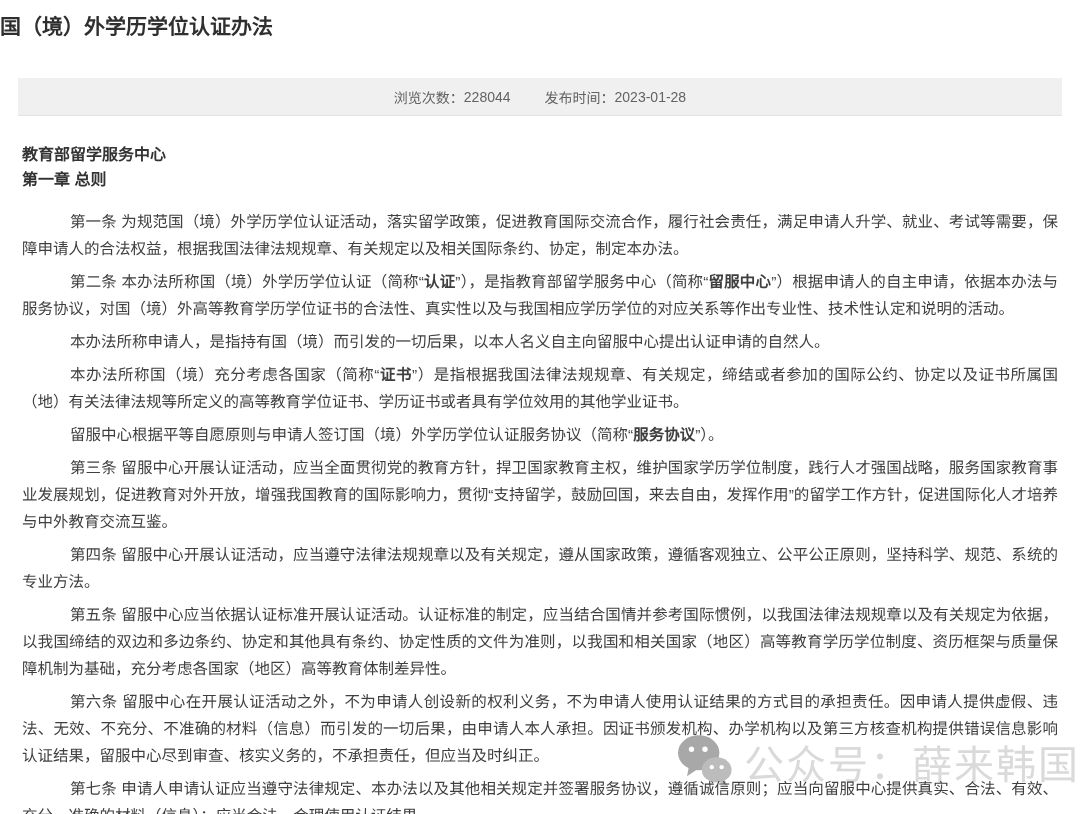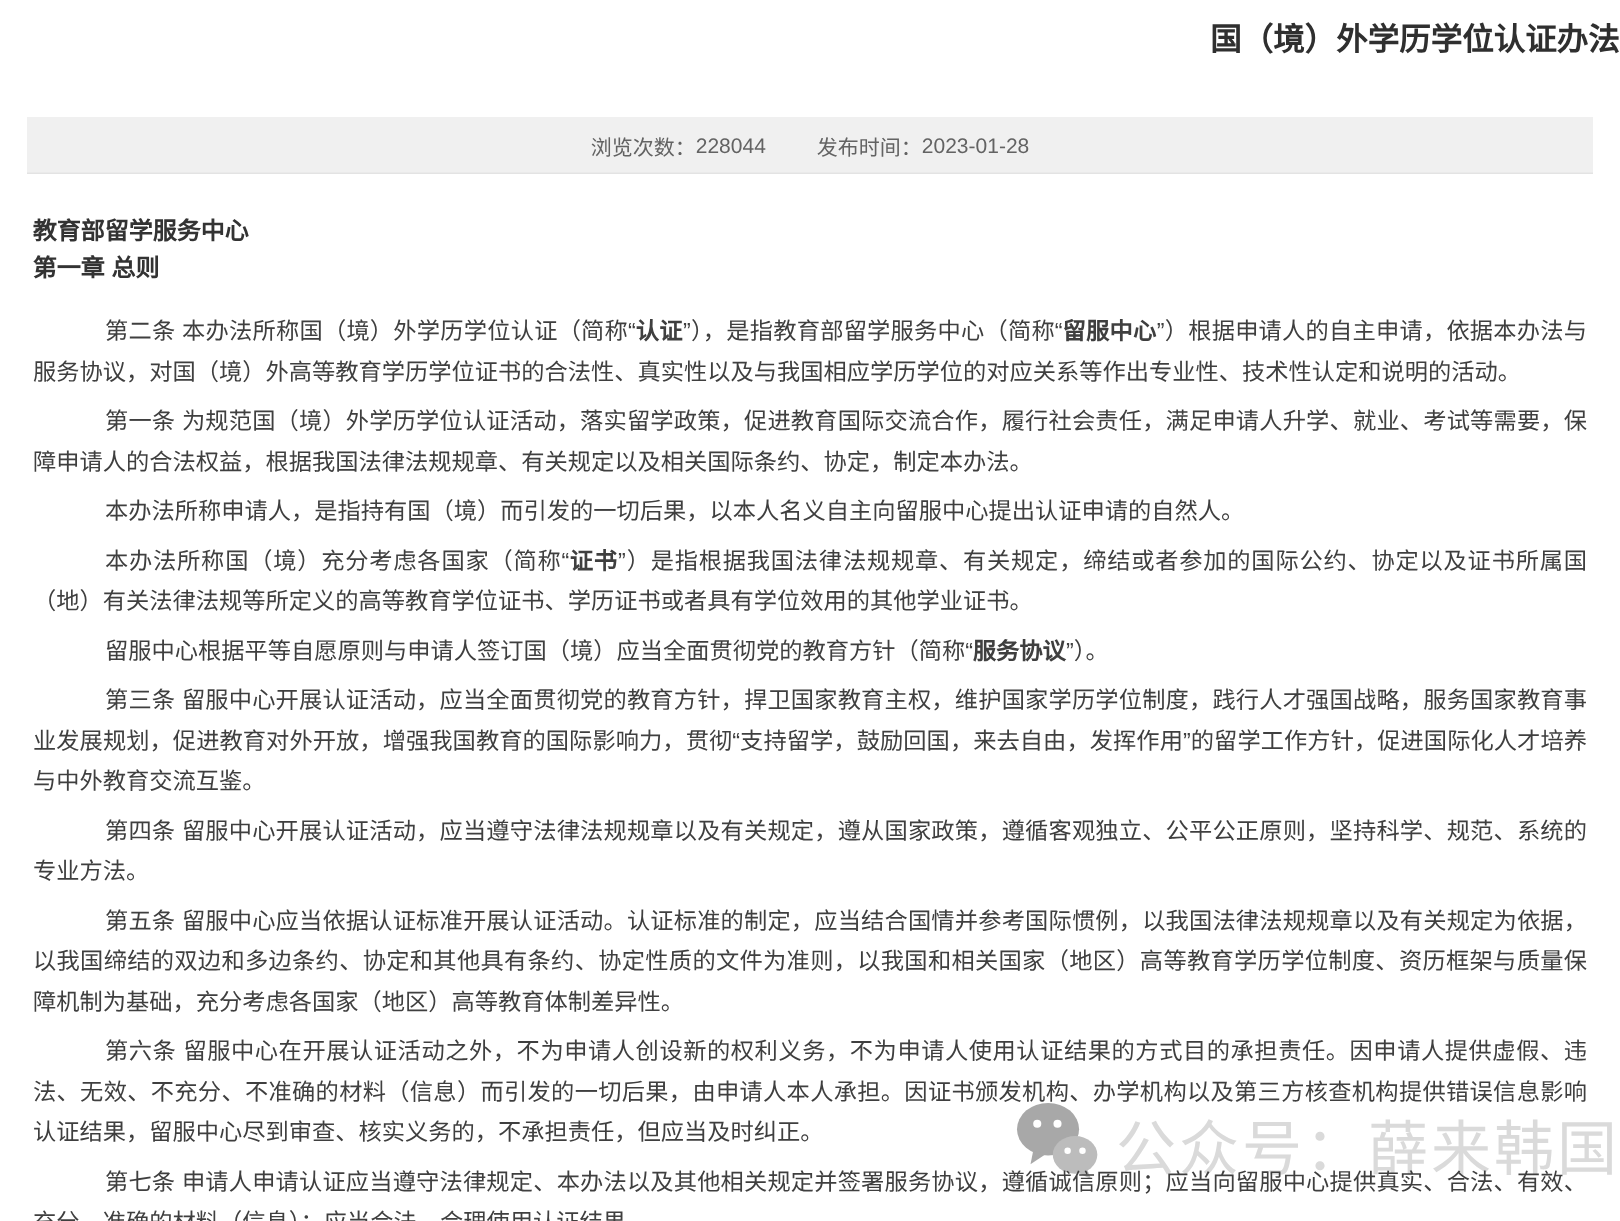--- a/index.html
+++ b/index.html
@@ -32,21 +32,21 @@
     letter-spacing: 2px;
     color: #dadada;
     font-weight: 400;
   }
   .content-layer {
     position: relative;
     z-index: 1;
   }
   h1.doc-title {
     padding-top: 13px;
-    text-align: right;
+    text-align: left;
     font-size: 21px;
     line-height: 27px;
     font-weight: bold;
     color: #2f2f2f;
   }
   .meta-bar {
     width: 1044px;
     height: 38px;
     margin: 38px auto 0 auto;
     background: #f0f0f0;
@@ -110,25 +110,25 @@
       <span class="meta-item">228044</span>
       <span class="meta-gap"></span>
       <span class="meta-item">发布时间：</span>
       <span class="meta-item">2023-01-28</span>
     </div>
 
     <div class="article">
       <div class="center-head">教育部留学服务中心</div>
       <div class="center-head">第一章 总则</div>
       <div class="paragraphs" id="paragraphs">
+          <p class="para"><span>第一条 为规范国（境）外学历学位认证活动，落实留学政策，促进教育国际交流合作，履行社会责任，满足申请人升学、就业、考试等需要，保障申请人的合法权益，根据我国法律法规规章、有关规定以及相关国际条约、协定，制定本办法。</span></p>
           <p class="para"><span>第二条 本办法所称国（境）外学历学位认证（简称“</span><strong>认证</strong><span>”），是指教育部留学服务中心（简称“</span><strong>留服中心</strong><span>”）根据申请人的自主申请，依据本办法与服务协议，对国（境）外高等教育学历学位证书的合法性、真实性以及与我国相应学历学位的对应关系等作出专业性、技术性认定和说明的活动。</span></p>
-          <p class="para"><span>第一条 为规范国（境）外学历学位认证活动，落实留学政策，促进教育国际交流合作，履行社会责任，满足申请人升学、就业、考试等需要，保障申请人的合法权益，根据我国法律法规规章、有关规定以及相关国际条约、协定，制定本办法。</span></p>
           <p class="para"><span>本办法所称申请人，是指持有国（境）而引发的一切后果，以本人名义自主向留服中心提出认证申请的自然人。</span></p>
           <p class="para"><span>本办法所称国（境）充分考虑各国家（简称“</span><strong>证书</strong><span>”）是指根据我国法律法规规章、有关规定，缔结或者参加的国际公约、协定以及证书所属国（地）有关法律法规等所定义的高等教育学位证书、学历证书或者具有学位效用的其他学业证书。</span></p>
-          <p class="para"><span>留服中心根据平等自愿原则与申请人签订国（境）应当全面贯彻党的教育方针（简称“</span><strong>服务协议</strong><span>”）。</span></p>
+          <p class="para"><span>留服中心根据平等自愿原则与申请人签订国（境）外学历学位认证服务协议（简称“</span><strong>服务协议</strong><span>”）。</span></p>
           <p class="para"><span>第三条 留服中心开展认证活动，应当全面贯彻党的教育方针，捍卫国家教育主权，维护国家学历学位制度，践行人才强国战略，服务国家教育事业发展规划，促进教育对外开放，增强我国教育的国际影响力，贯彻“支持留学，鼓励回国，来去自由，发挥作用”的留学工作方针，促进国际化人才培养与中外教育交流互鉴。</span></p>
           <p class="para"><span>第四条 留服中心开展认证活动，应当遵守法律法规规章以及有关规定，遵从国家政策，遵循客观独立、公平公正原则，坚持科学、规范、系统的专业方法。</span></p>
           <p class="para"><span>第五条 留服中心应当依据认证标准开展认证活动。认证标准的制定，应当结合国情并参考国际惯例，以我国法律法规规章以及有关规定为依据，以我国缔结的双边和多边条约、协定和其他具有条约、协定性质的文件为准则，以我国和相关国家（地区）高等教育学历学位制度、资历框架与质量保障机制为基础，充分考虑各国家（地区）高等教育体制差异性。</span></p>
           <p class="para"><span>第六条 留服中心在开展认证活动之外，不为申请人创设新的权利义务，不为申请人使用认证结果的方式目的承担责任。因申请人提供虚假、违法、无效、不充分、不准确的材料（信息）而引发的一切后果，由申请人本人承担。因证书颁发机构、办学机构以及第三方核查机构提供错误信息影响认证结果，留服中心尽到审查、核实义务的，不承担责任，但应当及时纠正。</span></p>
           <p class="para"><span>第七条 申请人申请认证应当遵守法律规定、本办法以及其他相关规定并签署服务协议，遵循诚信原则；应当向留服中心提供真实、合法、有效、充分、准确的材料（信息）；应当合法、合理使用认证结果。</span></p>
         </div>
     </div>
   </div>
 
 </div>

